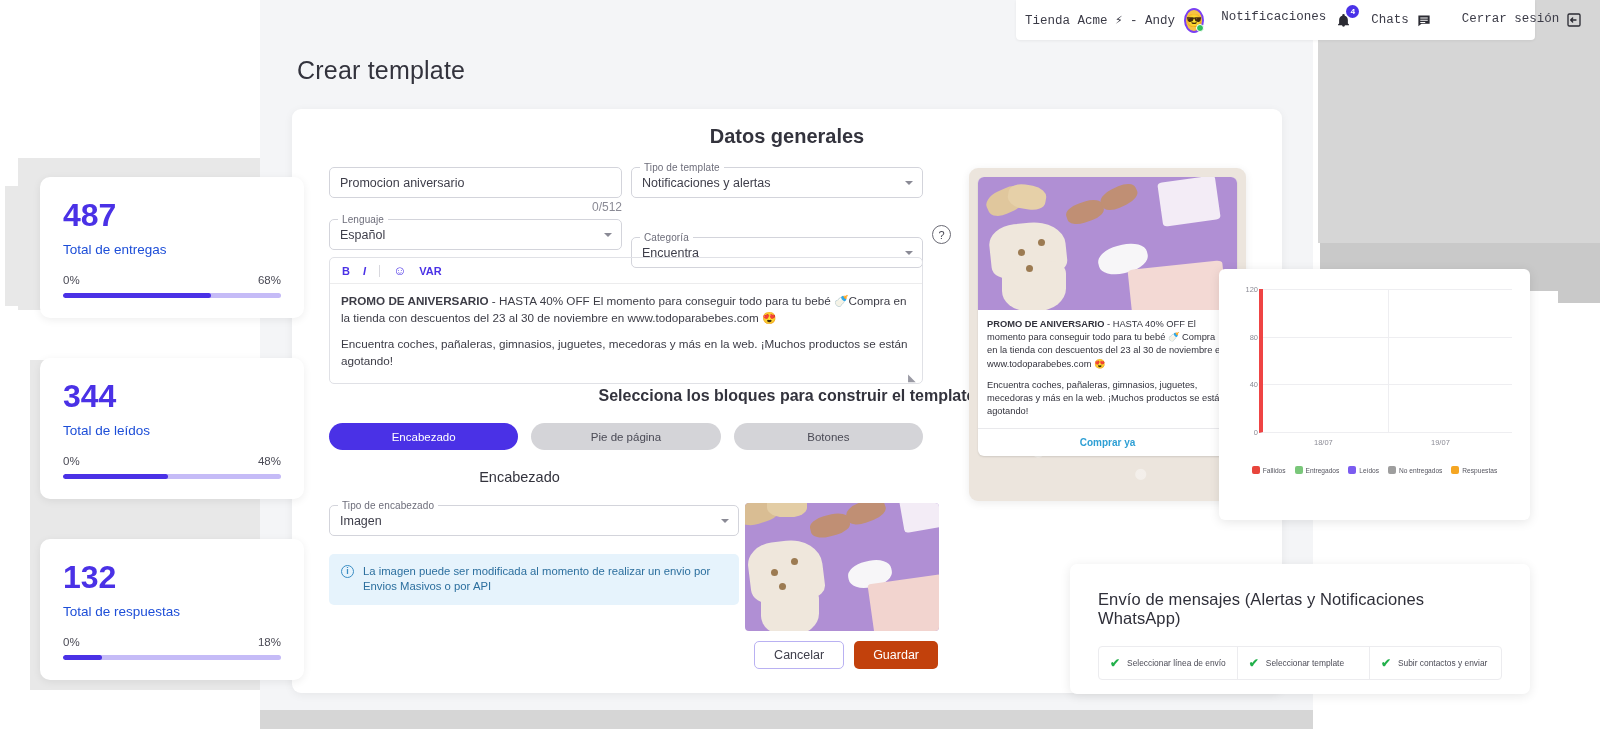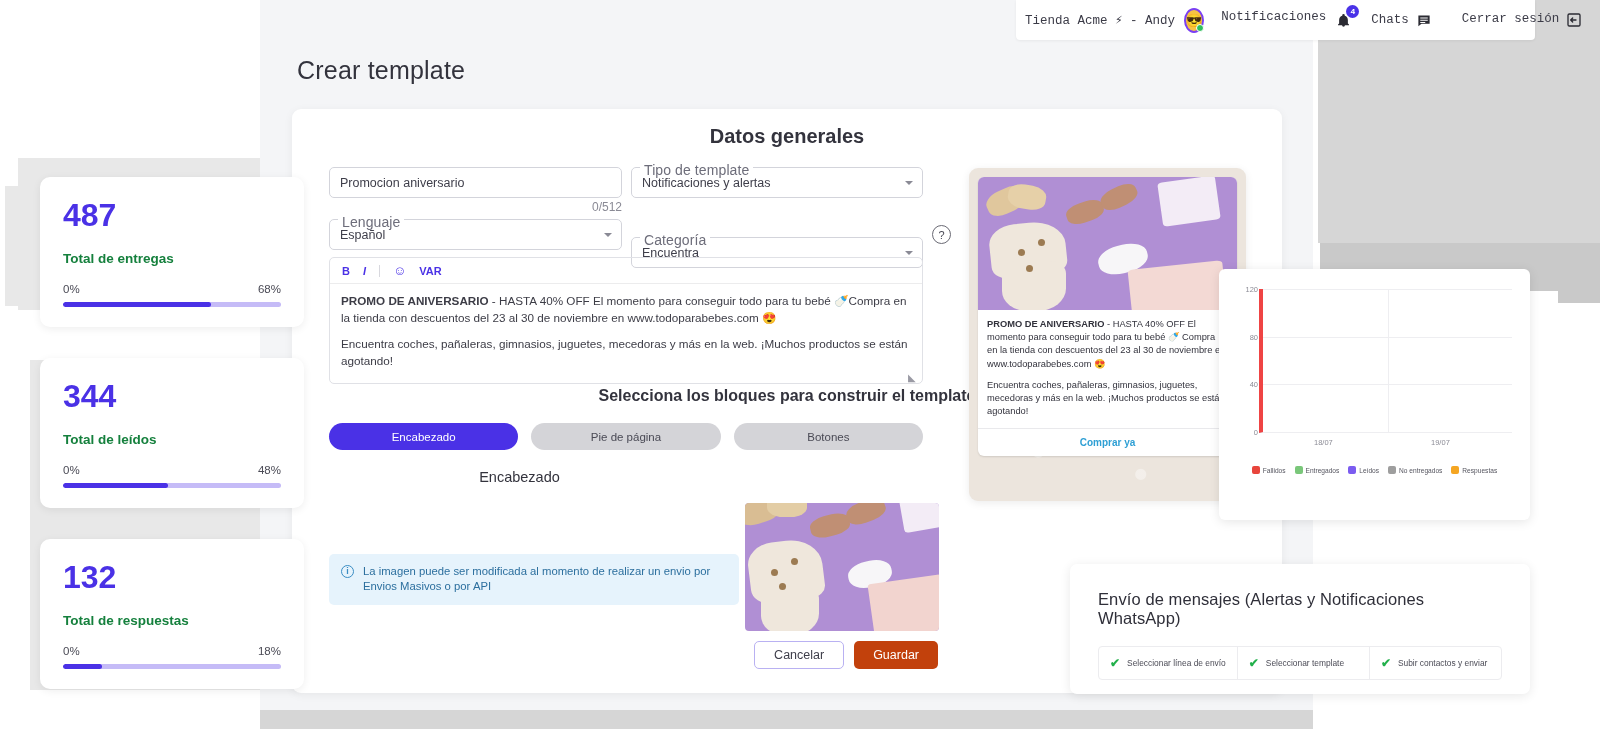--- a/index.html
+++ b/index.html
@@ -60,21 +60,21 @@
   .section-title { text-align: center; font-size: 20px; color: #33333d; font-weight: bold; }
 
   
   .field {
     position: relative; border: 1px solid #d3d4db; border-radius: 5px;
     height: 31px; background: #fff; display: flex; align-items: center; padding: 0 10px;
     font-size: 12.5px; color: #3e3e4a;
   }
   .field-legend {
     position: absolute; top: -6px; left: 8px; background: #fff; padding: 0 4px;
-    font-size: 14px; color: #6d6d7a; letter-spacing: .1px;
+    font-size: 10px; color: #6d6d7a; letter-spacing: .1px;
   }
   .caret {
     position: absolute; right: 9px; top: 50%; transform: translateY(-50%);
     width: 0; height: 0; border-left: 4px solid transparent; border-right: 4px solid transparent;
     border-top: 4px solid #8a8a95;
   }
   .counter { font-size: 12px; color: #8a8a95; }
 
   
   .editor { border: 1px solid #e0e1e6; border-radius: 5px; overflow: hidden; }
@@ -129,21 +129,21 @@
   .photo .cloth { background: #f3d9d4; border-radius: 6%; }
   .photo .dot { position: absolute; background: #9c7b52; border-radius: 50%; }
 
   
   .stat-card {
     position: absolute; background: #fff; border-radius: 10px;
     box-shadow: 0 2px 9px rgba(0,0,0,.07); padding: 22px 23px 20px;
     width: 264px;
   }
   .stat-num { font-size: 32px; font-weight: bold; color: #4a31e6; line-height: 1; }
-  .stat-label { font-size: 13.5px; font-weight: bold; color: #15803d; margin-top: 20px; }
+  .stat-label { font-size: 13.5px; font-weight: normal; color: #1d4ed8; margin-top: 11px; }
   .stat-pcts { display: flex; justify-content: space-between; font-size: 11.5px; color: #4a4a55; margin-top: 17px; }
   .bar-track { height: 5px; border-radius: 3px; background: #c5bbf7; margin-top: 7px; overflow: hidden; }
   .bar-fill { height: 100%; background: #4a31e6; border-radius: 3px; }
 
   
   .wa-card {
     position: absolute; left: 969px; top: 168px; width: 277px; height: 333px;
     background: #ece5dd; border-radius: 9px; padding: 9px; overflow: hidden;
     box-shadow: 0 2px 9px rgba(0,0,0,.08);
   }
@@ -321,20 +321,27 @@
         <div class="block-tab">
           <span>Pie de página</span>
         </div>
         <div class="block-tab">
           <span>Botones</span>
         </div>
       </div>
 
       <div style="position:absolute; left:0; top:360px; width:455px; text-align:center; font-size:14.5px; color:#33333d;">Encabezado</div>
 
+      <div style="position:absolute; left:37px; top:396px; width:410px;">
+        <div class="field">
+          <span class="field-legend">Tipo de encabezado</span>
+          <span>Imagen</span>
+          <span class="caret"></span>
+        </div>
+      </div>
 
       <div class="info-box" style="position:absolute; left:37px; top:445px; width:410px;">
         <span class="info-ico">i</span>
         <span>La imagen puede ser modificada al momento de realizar un envio por Envios Masivos o por API</span>
       </div>
 
       <div class="photo" style="position:absolute; left:453px; top:394px; width:194px; height:128px; border-radius:4px;">
         <div class="bootie" style="left:-8px; top:-6px; width:44px; height:26px; background:#d9bd93; transform:rotate(-18deg);"></div>
         <div class="bootie" style="left:22px; top:-10px; width:40px; height:24px; background:#e3cda5;"></div>
         <div class="shoe" style="left:65px; top:12px; width:40px; height:21px; transform:rotate(-14deg);"></div>

